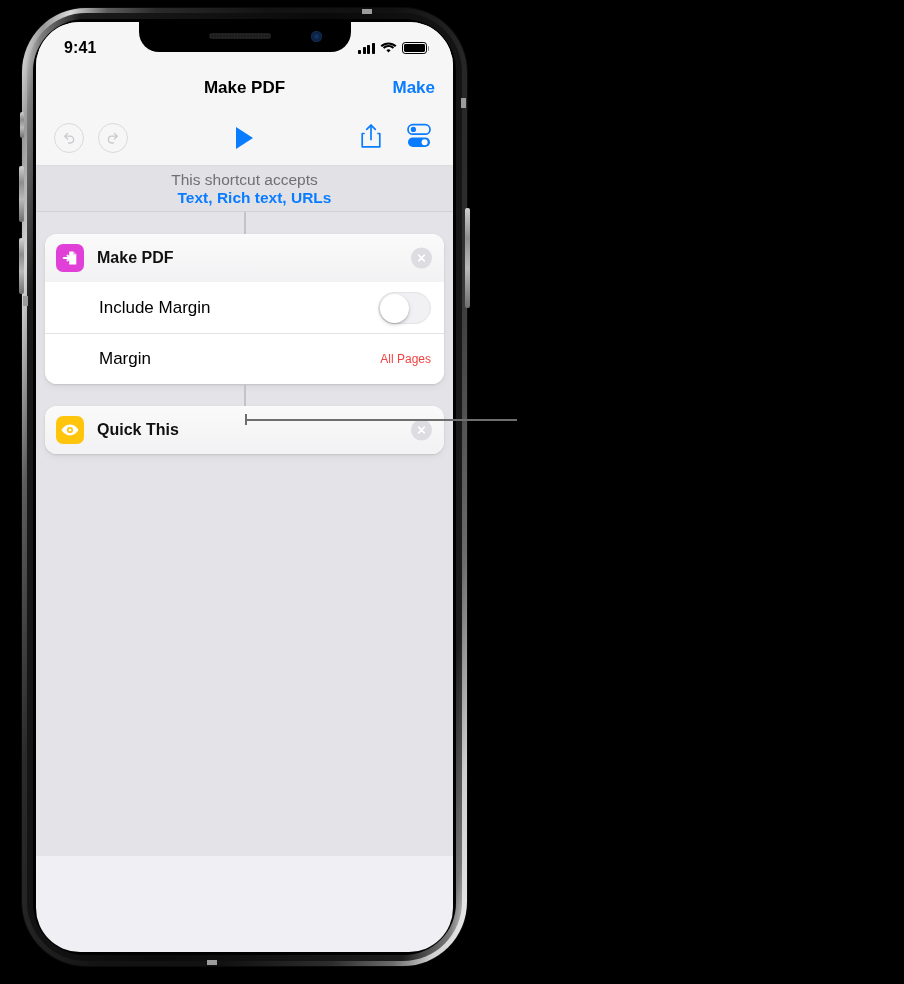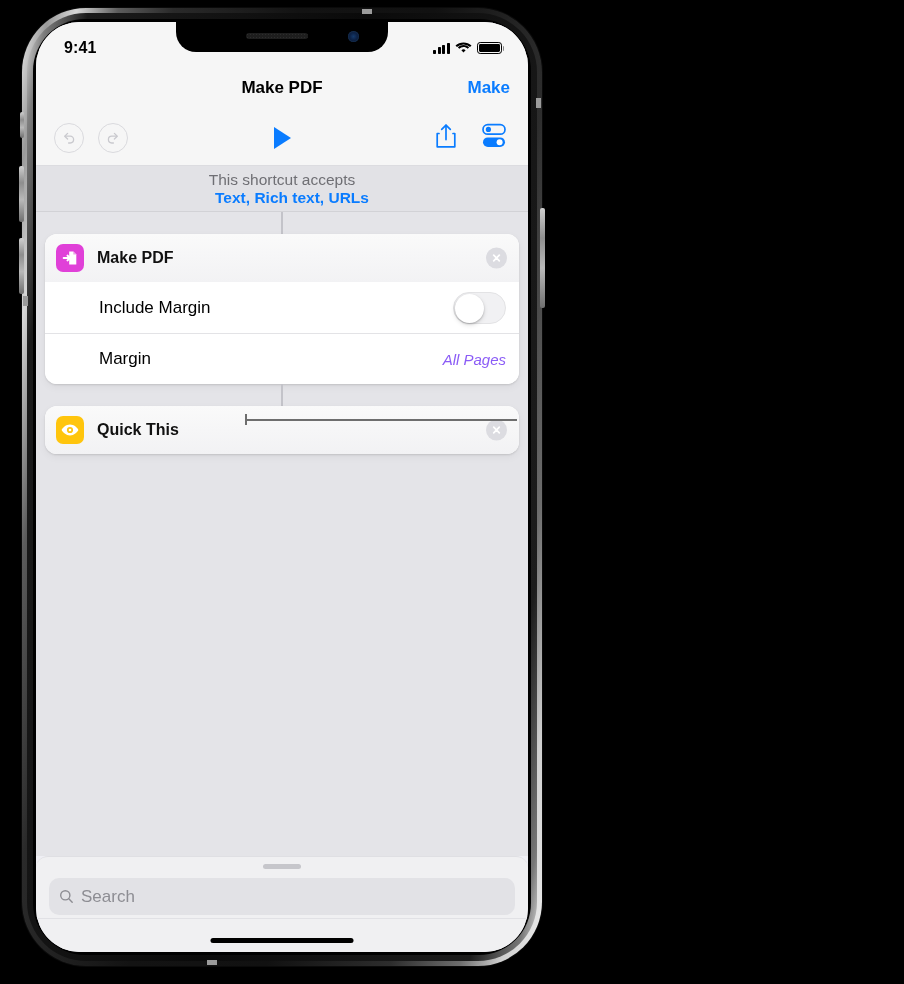--- a/index.html
+++ b/index.html
@@ -7,21 +7,21 @@
     width: 904px; height: 984px;
     background: #000;
     font-family: "Liberation Sans", sans-serif;
     overflow: hidden;
   }
 
   
   #device {
     position: absolute;
     left: 22px; top: 8px;
-    width: 520px; height: 958px;
+    width: 445px; height: 958px;
   }
   .frame-outer {
     position: absolute; inset: 0;
     border-radius: 64px;
     background: linear-gradient(100deg,#f2f2f2 0%,#9a9a9a 4%,#d8d8d8 8%,#5c5c5c 14%,#2a2a2a 22%,#131313 40%,#111 60%,#2d2d2d 78%,#6d6d6d 88%,#cfcfcf 94%,#efefef 100%);
     box-shadow: 0 0 0 1px #0a0a0a;
   }
   .frame-mid {
     position: absolute; left: 5px; top: 5px; right: 5px; bottom: 5px;
     border-radius: 59px;
@@ -180,21 +180,21 @@
     width: 21px; height: 21px; border-radius: 50%;
     background: #dcdce1;
     display:flex; align-items:center; justify-content:center;
   }
   .param-row {
     height: 51px; display: flex; align-items: center; justify-content: space-between;
     padding: 0 13px 0 16px; background: #fff;
   }
   .param-row + .param-row { border-top: .5px solid #e3e3e6; }
   .param-label { font-size: 17px; color: #000; margin-left: 38px; }
-  .param-value { font-size: 15px; color: #8b5cf6; font-style: italic; }
+  .param-value { font-size: 12px; color: #ef4444; }
   .switch {
     width: 53px; height: 32px; border-radius: 16px;
     background: #f1f1f3; border: .5px solid #e3e3e5;
     position: relative;
   }
   .switch .knob {
     position: absolute; left: 1px; top: 1px;
     width: 29px; height: 29px; border-radius: 50%;
     background: #fff;
     box-shadow: 0 1px 2px rgba(0,0,0,.22), 0 2px 5px rgba(0,0,0,.12);
@@ -374,32 +374,20 @@
           <div class="close-btn">
             <svg width="11" height="11" viewBox="0 0 11 11">
               <path d="M2.7 2.7l5.6 5.6M8.3 2.7l-5.6 5.6" stroke="#fff" stroke-width="1.7" stroke-linecap="round"></path>
             </svg>
           </div>
         </div>
       </div>
 
     </div>
 
-    <div class="drawer">
-      <div class="grabber"></div>
-      <div class="searchbar">
-        <svg width="15" height="15" viewBox="0 0 15 15">
-          <circle cx="6.3" cy="6.3" r="4.6" fill="none" stroke="#8d8d93" stroke-width="1.4"></circle>
-          <path d="M9.8 9.8l3.4 3.4" stroke="#8d8d93" stroke-width="1.4" stroke-linecap="round"></path>
-        </svg>
-        <span class="search-ph">Search</span>
-      </div>
-      <div class="drawer-bottomline"></div>
-      <div class="home-ind"></div>
-    </div>
 
   </div>
 </div>
 
 <div class="callout">
   <div class="tick"></div>
   <div class="hline"></div>
 </div>
 
 </body></html>

